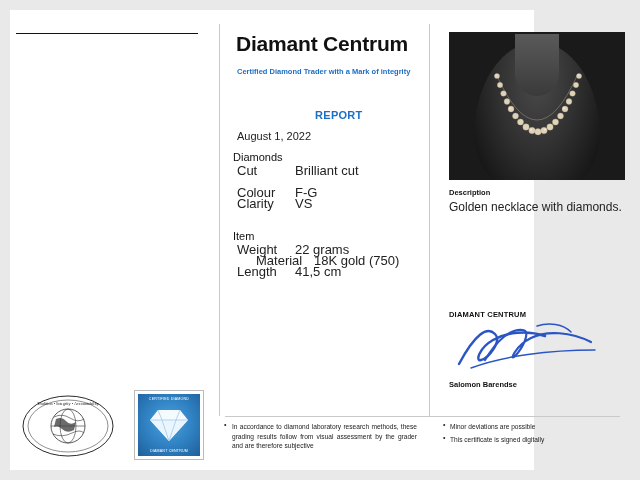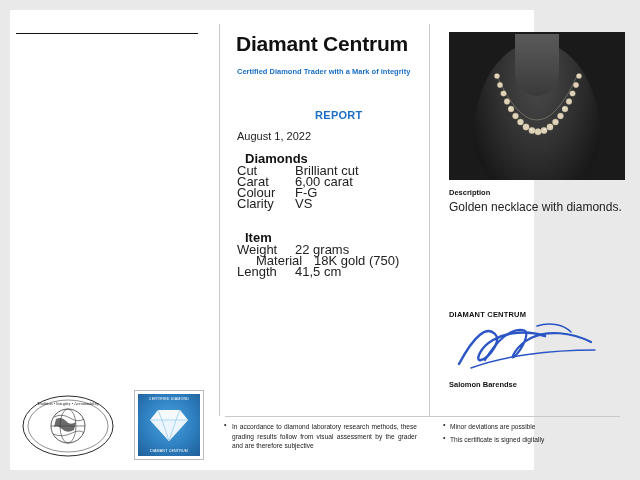--- a/index.html
+++ b/index.html
@@ -86,23 +86,23 @@
   }
   .doc-date {
     position: absolute;
     left: 12px;
     top: 120px;
     font-size: 11px;
     color: #222;
   }
   .section-head {
     position: absolute;
-    left: 20px;
-    font-size: 13px;
-    font-weight: bold;
+    left: 8px;
+    font-size: 11px;
+    font-weight: normal;
     color: #111;
   }
   .spec-row {
     position: absolute;
     left: 12px;
     width: 190px;
     font-size: 13px;
     color: #222;
   }
   .spec-row .k {
@@ -315,23 +315,20 @@
 
     <div class="center-col">
       <div class="title">Diamant Centrum</div>
       <div class="subtitle">Certified Diamond Trader with a Mark of integrity</div>
       <div class="report-label">REPORT</div>
       <div class="doc-date">August 1, 2022</div>
 
       <div class="section-head" style="top:141px;">Diamonds</div>
       <div class="spec-row" style="top:153px;">
         <span class="k">Cut</span><span class="v">Brilliant cut</span>
-      </div>
-      <div class="spec-row" style="top:164px;">
-        <span class="k">Carat</span><span class="v">6,00 carat</span>
       </div>
       <div class="spec-row" style="top:186px;">
         <span class="k">Clarity</span><span class="v">VS</span>
       </div>
       <div class="spec-row" style="top:175px;">
         <span class="k">Colour</span><span class="v">F-G</span>
       </div>
 
       <div class="section-head" style="top:220px;">Item</div>
       <div class="spec-row" style="top:232px;">

